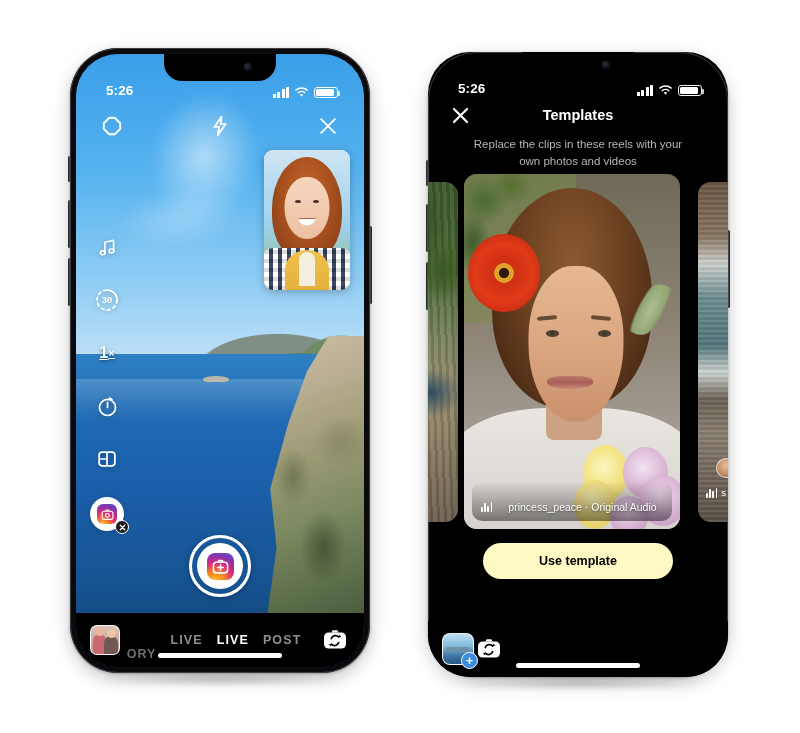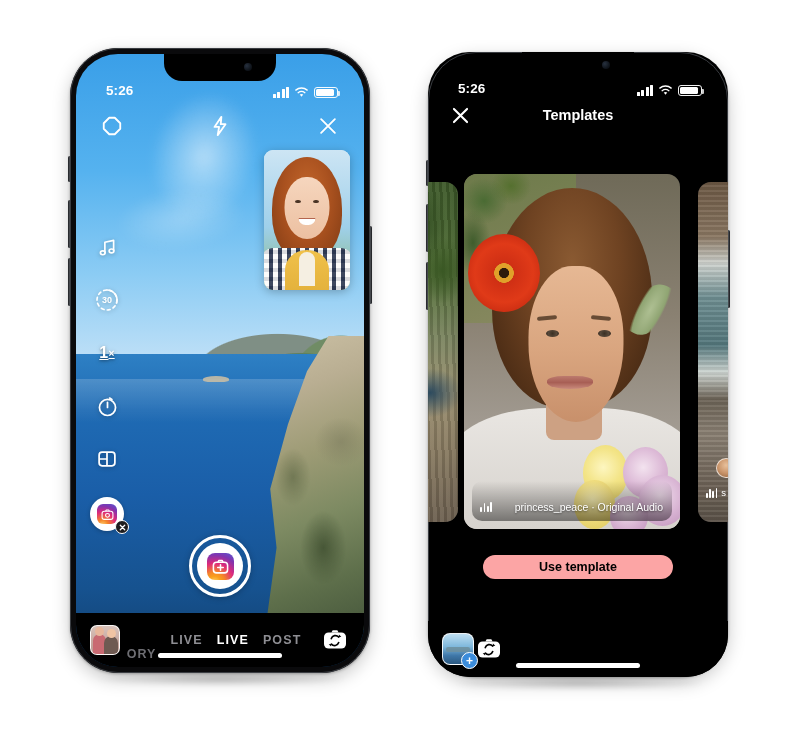--- a/index.html
+++ b/index.html
@@ -319,21 +319,21 @@
   .ov-ava {
     width:22px; height:22px; border-radius:50%; flex:0 0 auto; overflow:hidden; position:relative;
     background: radial-gradient(circle at 50% 30%, #b5622e 0%, #8b4720 60%, #6a3417 100%);
     border:1px solid rgba(255,255,255,.55);
   }
   .ov-ava .f{ position:absolute; left:50%; top:30%; transform:translateX(-50%); width:11px; height:12px;
     border-radius:50%; background:#f0cdb1; }
   .ov-ava .s{ position:absolute; left:-2px; bottom:-2px; width:11px; height:11px; background:#2f59b8; border-radius:3px;}
   .ov-ava .s2{ position:absolute; right:-2px; bottom:-2px; width:10px; height:10px; background:#c83a3a; border-radius:3px;}
   .ov-name { color:#fff; font-size:11.5px; font-weight:600; text-shadow: 0 1px 2px rgba(0,0,0,.5); }
-  .ov-audio { display:flex; align-items:center; gap:23px; margin-top:13px;justify-content:flex-end; }
+  .ov-audio { display:flex; align-items:center; gap:16px; margin-top:13px; }
   .ov-audio-text { color:#fff; font-size:10.5px; text-shadow: 0 1px 2px rgba(0,0,0,.5); white-space:nowrap; }
   .eq { display:flex; align-items:flex-end; gap:1.4px; height:10px; }
   .eq i { display:block; width:1.8px; background:#fff; border-radius:.8px; }
   .eq i:nth-child(1){ height:5px;} .eq i:nth-child(2){ height:9px;}
   .eq i:nth-child(3){ height:6.5px;} .eq i:nth-child(4){ height:10px;}
 
   
   .art-path { position:absolute; inset:0;
     background: linear-gradient(180deg,#3e5a2a 0%, #4e6b33 26%, #7b8560 46%, #9a8f6f 62%, #8a7c62 78%, #6d6050 100%); }
   .art-path::after{ content:""; position:absolute; inset:0;
@@ -354,21 +354,21 @@
     background: radial-gradient(circle at 50% 35%, #e8c09b 0%, #c79268 55%, #8e6340 100%);
   }
   .side-audio {
     position:absolute; left:8px; bottom:24px; display:flex; align-items:center; gap:4px;
   }
   .side-audio .t { color:#fff; font-size:9.5px; }
 
   
   .use-tpl {
     position:absolute; left:50%; transform:translateX(-50%); bottom:98px; z-index:20;
-    width:190px; height:24px; border-radius:22px; background:#fca5a5; color:#000;
+    width:190px; height:36px; border-radius:22px; background:#fef9c3; color:#000;
     display:flex; align-items:center; justify-content:center;
     font-size:12.5px; font-weight:700; cursor:pointer;
   }
   .tpl-bottombar {
     position:absolute; left:0; right:0; bottom:0; height:56px; background:#000; z-index:30;
     display:flex; align-items:center; padding: 0 14px;
   }
   .photo-add {
     position:relative; width:32px; height:32px; border-radius:8px; flex:0 0 auto;
     background: linear-gradient(180deg,#bfdff2 0%, #7fb8dc 42%, #3f77a8 72%, #2b5880 100%);
@@ -585,20 +585,21 @@
       </div>
 
       <div class="tpl-header">
         <div class="ctrl">
           <svg width="21" height="21" viewBox="0 0 24 24">
             <path d="M4.5 4.5l15 15M19.5 4.5l-15 15" stroke="#fff" stroke-width="2.4" stroke-linecap="round"></path>
           </svg>
         </div>
         <div class="tpl-title">Templates</div>
       </div>
+      <div class="tpl-sub">Replace the clips in these reels with your own photos and videos</div>
 
       <div class="carousel">
 
         <div class="card side-l">
           <div class="art-path"></div>
         </div>
 
         <div class="card center">
           <div class="art-portrait">
             <div class="bgleaf"></div>

